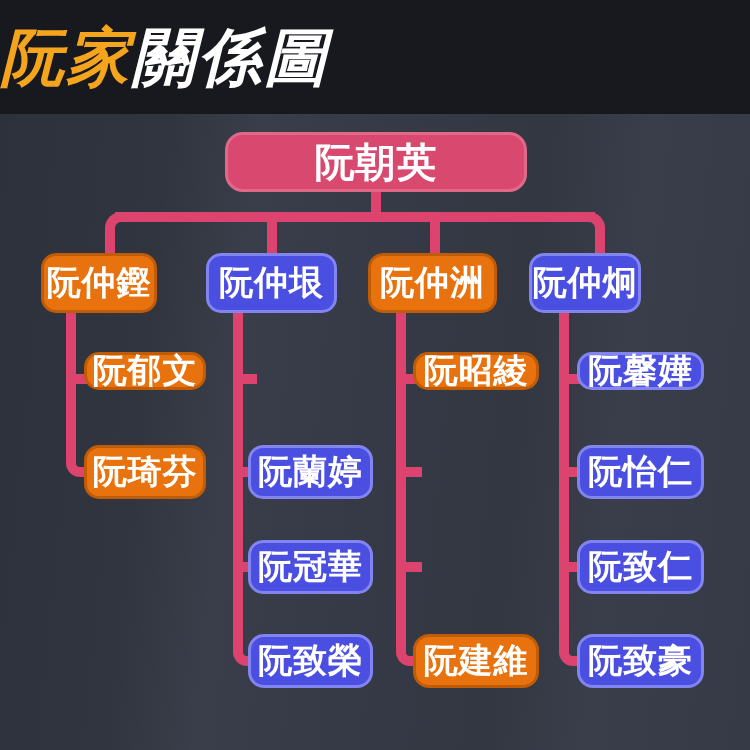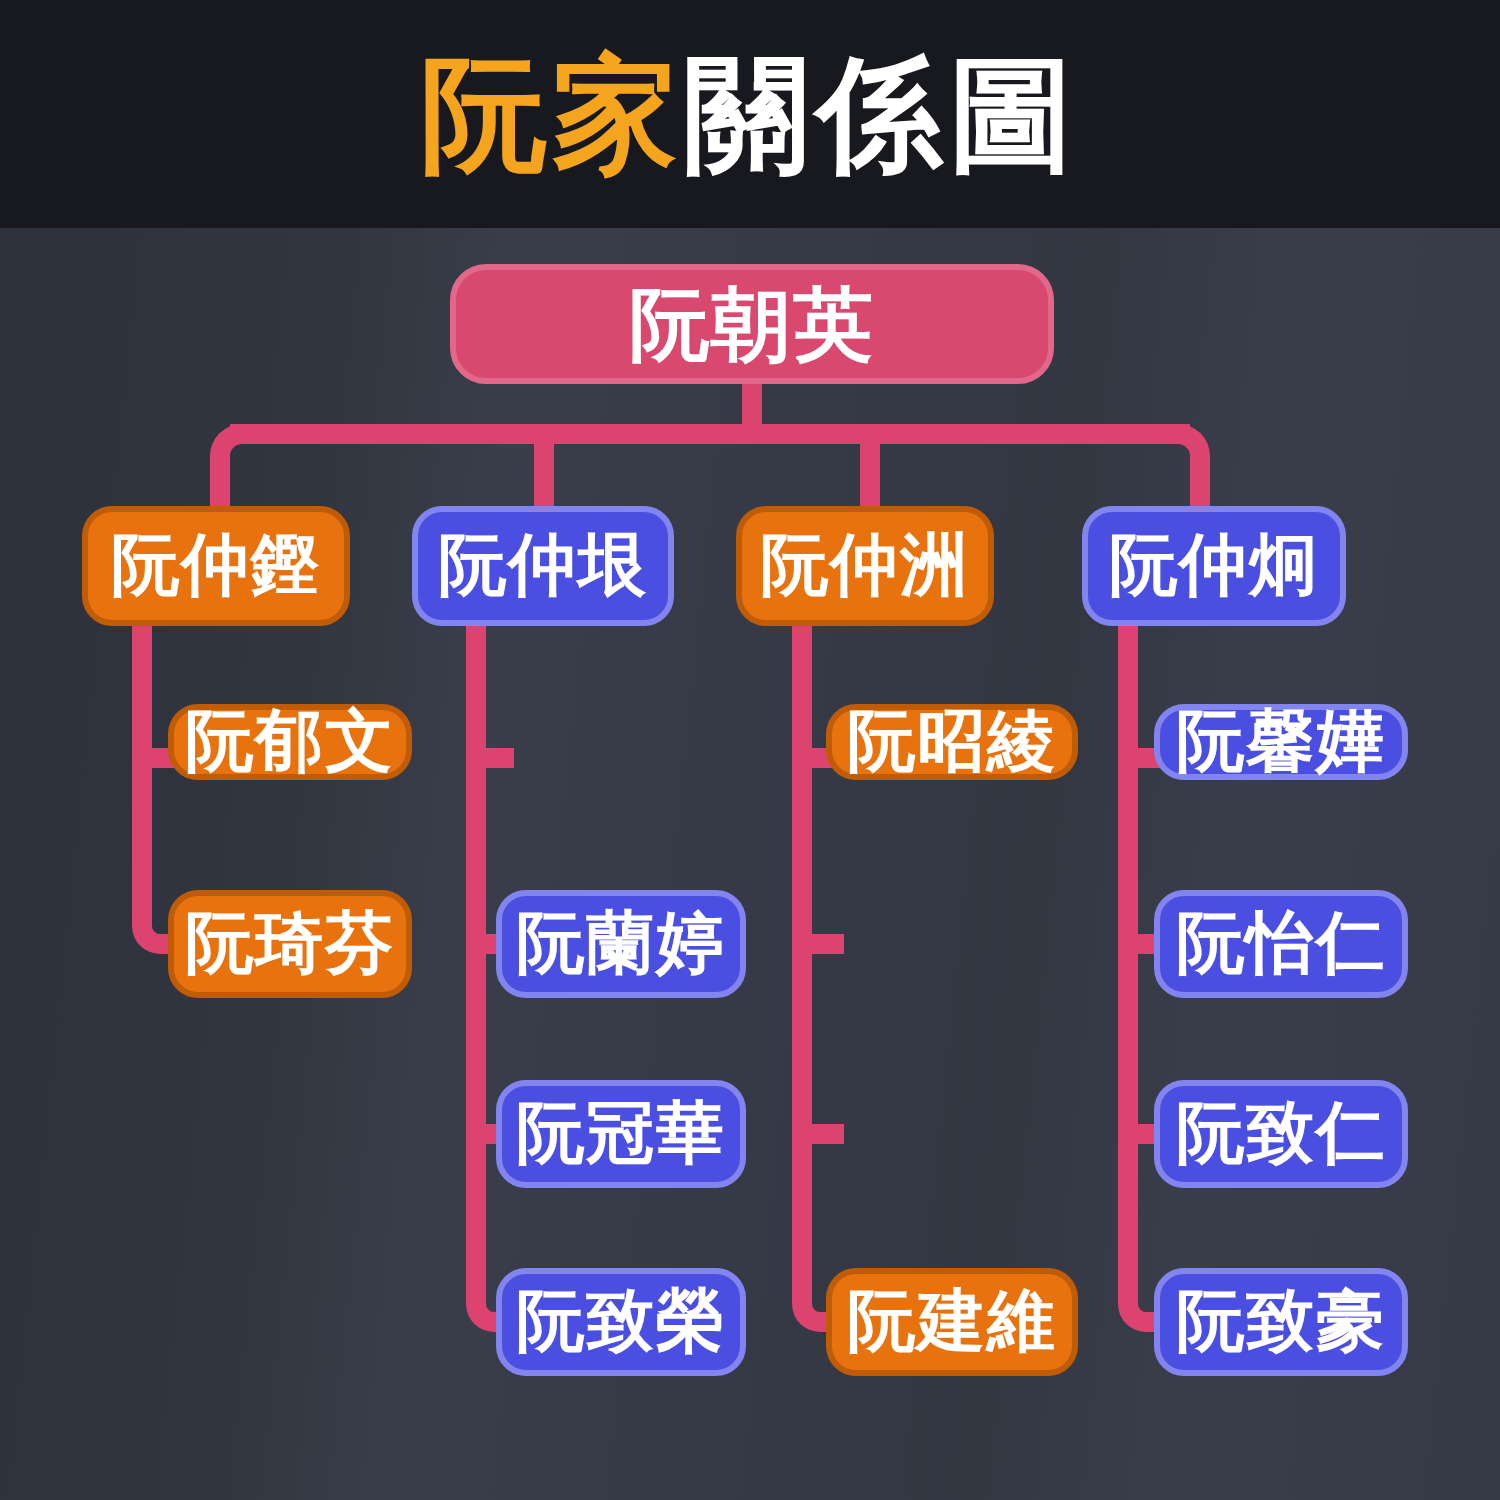--- a/index.html
+++ b/index.html
@@ -5,51 +5,51 @@
   html,body{margin:0;padding:0;background:#1d2026;}
   .stage{
     position:relative;width:750px;height:750px;overflow:hidden;
     font-family:"DejaVu Sans","Liberation Sans",sans-serif;
     background:linear-gradient(96deg,#2d313b 0%,#31353f 22%,#3a3e4a 33%,#353a46 50%,#333742 68%,#3a3e4a 80%,#363a46 100%);
   }
   
   .hdr{
     position:absolute;left:0;top:0;width:750px;height:114px;
     background:var(--header_bg);
-    display:flex;align-items:center;justify-content:center;
+    display:flex;align-items:center;justify-content:flex-start;font-style:italic;
   }
   .hdr h1{
     margin:0;font-size:63px;font-weight:900;letter-spacing:3px;
     color:var(--text);line-height:1;
   }
   .t-hl{color:var(--title_accent);}
   
   .node{
     position:absolute;box-sizing:border-box;
     display:flex;align-items:center;justify-content:center;
     border:3px solid transparent;border-radius:15px;
     color:var(--text);font-weight:800;font-size:34px;letter-spacing:1px;
     white-space:nowrap;
   }
   [data-theme="orange"]{background:var(--orange_bg);border-color:var(--orange_border);}
   [data-theme="blue"]{background:var(--blue_bg);border-color:var(--blue_border);}
   [data-theme="pink"]{background:var(--pink_bg);border-color:var(--pink_border);}
   .n-root{left:225px;top:132px;width:302px;height:60px;border-radius:18px;font-size:40px;}
-  .n-p1{left:41px;top:253px;width:134px;height:60px;}
+  .n-p1{left:41px;top:253px;width:116px;height:60px;}
   .n-p2{left:206px;top:253px;width:131px;height:60px;}
   .n-p3{left:368px;top:253px;width:129px;height:60px;}
-  .n-p4{left:541px;top:253px;width:132px;height:60px;}
+  .n-p4{left:529px;top:253px;width:112px;height:60px;}
   .col1{left:84px;width:122px;}
   .col2{left:248px;width:125px;}
   .col3{left:413px;width:126px;}
   .col4{left:577px;width:127px;}
   .rowA{top:352px;height:38px;}
   .rowB{top:445px;height:54px;}
   .rowC{top:540px;height:54px;}
-  .rowD{top:634px;height:54px;}
+  .rowD{top:634px;height:54px;border-radius:16px;}
   
   .cn{position:absolute;background:var(--connector);}
   .corner{position:absolute;box-sizing:border-box;background:transparent;}
   .root-stub{left:371px;top:188px;width:10px;height:30px;}
   .bus{left:115px;top:212px;width:480px;height:10px;}
   .corner-l{left:105px;top:212px;width:30px;height:43px;
     border-left:10px solid var(--connector);border-top:10px solid var(--connector);border-top-left-radius:16px;}
   .corner-r{left:575px;top:212px;width:30px;height:43px;
     border-right:10px solid var(--connector);border-top:10px solid var(--connector);border-top-right-radius:16px;}
   .drop2{left:267px;top:217px;width:10px;height:38px;}

